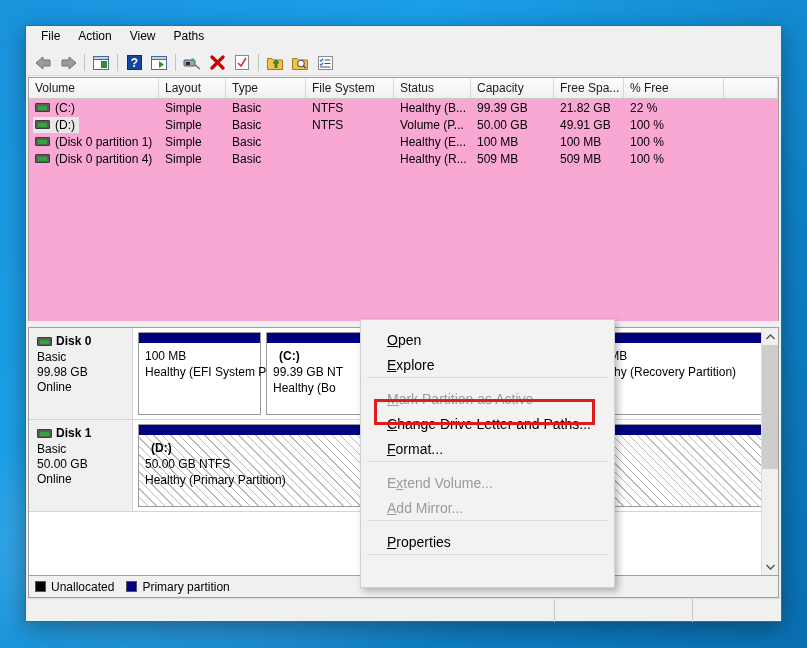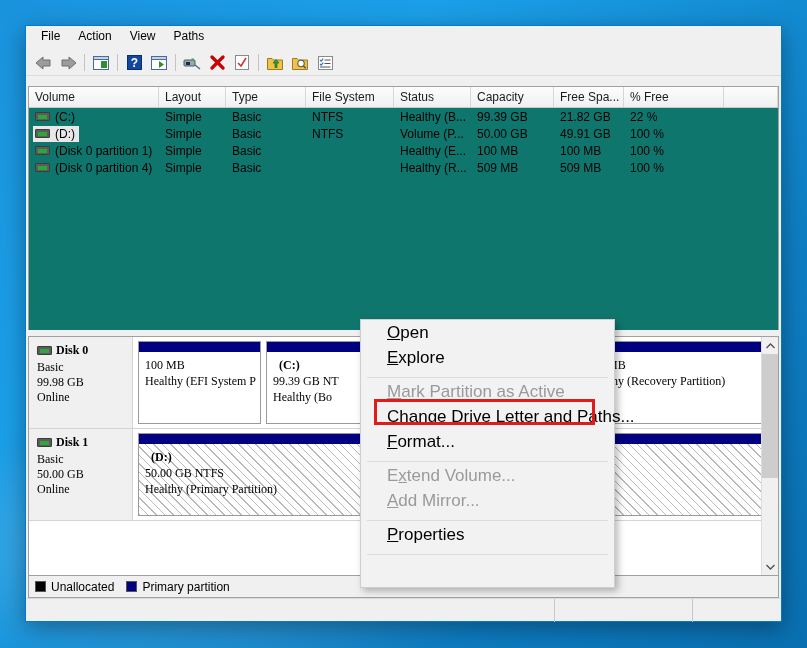--- a/index.html
+++ b/index.html
@@ -68,26 +68,25 @@
 
   
   #client {
     flex: 1 1 auto; background: #f0f0f0; position: relative;
     display:flex; flex-direction: column;
     padding: 1px 2px 0 2px;
   }
 
   
   #volume-list {
-    background: #0f766e;
+    background: #f9a8d4;
     border: 1px solid #a0a0a0;
     border-bottom: none;
     height: 244px; position: relative; overflow: hidden;
     flex: 0 0 auto;
-    margin-top: 9px;
   }
   #col-headers { display: flex; height: 21px; background: #f0f0f0; border-bottom: 1px solid #c8c8c8;}
   .col-h {
     font-size: 12px; color: #1c1c1c; padding: 3px 0 0 6px;
     border-right: 1px solid #d6d6d6;
     background: linear-gradient(#fdfdfd,#f0f0f0);
     white-space: nowrap; overflow: hidden;
   }
   .vrow { display: flex; height: 17px; align-items: center; }
   .vrow.selected .cell-volume-inner { background: #e8e8e8; }
@@ -99,21 +98,21 @@
     background: #5c5c5c; border: 1px solid #3c3c3c; border-radius: 1px;
   }
   .vol-ico::after {
     content:""; position:absolute; left:2px; top:2px; width:9px; height:4px; background:#2fa63a;
   }
 
   
   #splitter { height: 6px; background: #f0f0f0; flex: 0 0 auto; }
   #disk-panel {
     background: #ffffff; border: 1px solid #a0a0a0;
-    flex: 1 1 auto; position: relative; overflow: hidden; font-family: Liberation Serif, serif;
+    flex: 1 1 auto; position: relative; overflow: hidden;
   }
   #disk-scrollarea { position:absolute; left:0; top:0; right:17px; bottom:0; overflow: hidden; }
 
   .disk-row { display: flex; height: 92px; border-bottom: 1px solid #d4d4d4; }
   .disk-info {
     width: 104px; flex: 0 0 104px; border-right: 1px solid #d4d4d4;
     background: #f0f0f0; padding: 6px 0 0 8px;
   }
   .disk-title { display:flex; align-items:center; font-size:12px; font-weight:bold; color:#000; margin-bottom:2px;}
   .disk-title .vol-ico { margin-right:4px; }
@@ -160,22 +159,22 @@
   #sb-pane-3 { width: 88px; }
 
   
   #context-menu {
     position: absolute; left: 334px; top: 243px; width: 255px;
     background: #f2f2f2; border: 1px solid #cfcfcf;
     box-shadow: 3px 3px 7px rgba(0,0,0,.28);
     padding: 3px 0; z-index: 50;
   }
   .cm-item {
-    height: 25px; display:flex; align-items:flex-start;
-    font-size: 17px; color:#000; padding-left: 26px; white-space:nowrap;
+    height: 25px; display:flex; align-items:flex-end;
+    font-size: 14px; color:#000; padding-left: 26px; white-space:nowrap;
   }
   .cm-item.disabled { color: #9a9a9a; }
   .cm-sep { height:1px; background:#dcdcdc; margin: 4px 6px; }
   #highlight-box {
     position:absolute; left: 13px; top: 79px; width: 221px; height: 26px;
     border: 3px solid #e01b1b; z-index: 60; pointer-events:none;
   }
   u { text-decoration: underline; }
 </style>
 </head>

